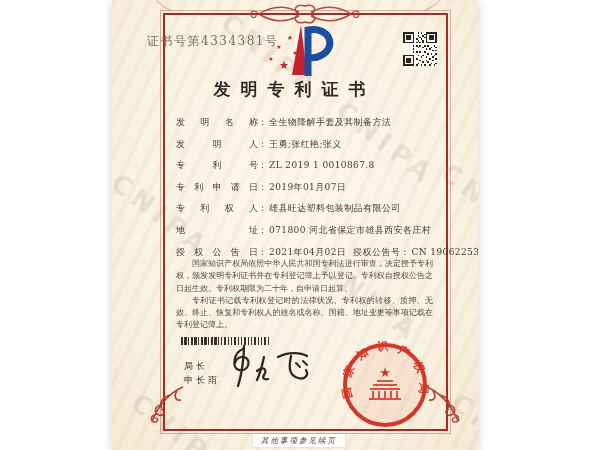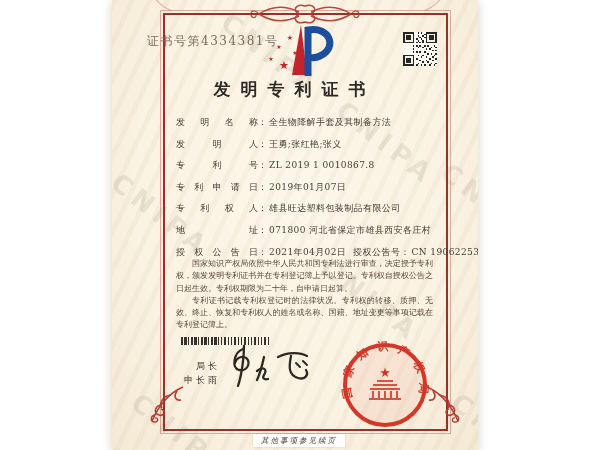--- a/index.html
+++ b/index.html
@@ -27,21 +27,21 @@
   .colon{display:inline-block;width:11px;}
   .fvalue{letter-spacing:.4px;}
   .pair2{position:absolute;left:161px;top:0;display:flex;white-space:nowrap;}
   .pair2 .flabel{width:auto;text-align-last:auto;letter-spacing:.5px;padding-left:16px;}
   .paras{position:absolute;left:64px;top:258px;width:257px;font-size:8px;line-height:12.3px;
          text-align:justify;color:#59483e;}
   .paras p{margin:0;text-indent:16px;}
   .barcode{position:absolute;left:69px;top:337px;width:90px;height:8px;
          background:repeating-linear-gradient(90deg,#37312b 0 1.5px,transparent 1.5px 3px,#37312b 3px 5.5px,transparent 5.5px 7px,#37312b 7px 8px,transparent 8px 10px);}
   .director{position:absolute;left:72px;top:359px;font-size:9px;line-height:14px;
-         letter-spacing:3px;color:#3a332d;text-align:right;}
+         letter-spacing:3px;color:#3a332d;}
   .sig{position:absolute;left:100px;top:344px;}
   .seal{position:absolute;left:221px;top:333px;opacity:.93;}
   .pageno{position:absolute;left:51px;top:414px;width:285px;text-align:center;font-size:7.5px;
          letter-spacing:1px;color:#564c42;}
   .footnote{position:absolute;left:141px;top:434px;width:92px;height:13px;display:flex;
          align-items:center;justify-content:center;background:rgba(255,255,255,.9);
          font-size:7.5px;letter-spacing:2px;color:#4a413a;box-shadow:0 0 2px rgba(150,120,90,.3);font-style:italic;}
   .orn{position:absolute;pointer-events:none;}
 </style>
 </head>

